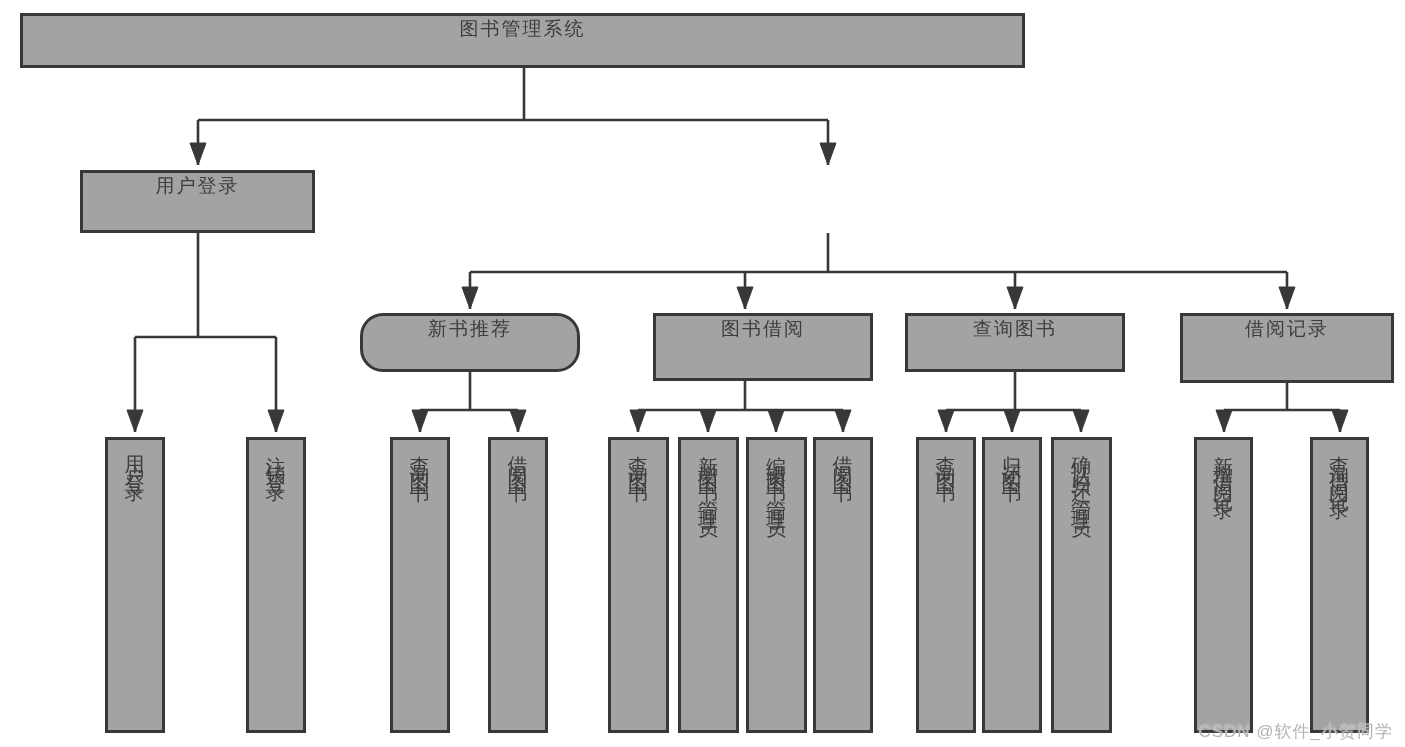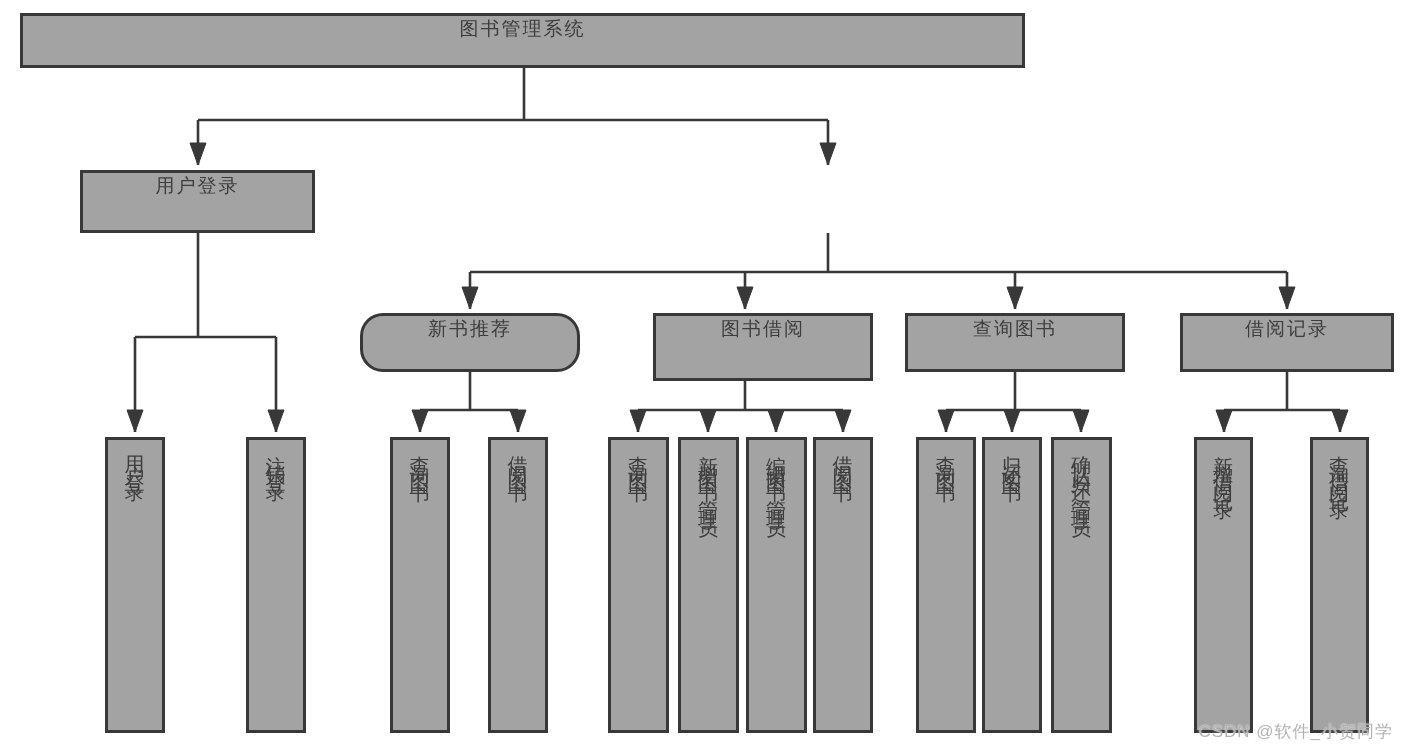--- a/index.html
+++ b/index.html
@@ -112,21 +112,21 @@
 
   <div class="node h-node" style="left:360px; top:313px; width:220px; height:59px;border-radius:23px;">
     <span>新书推荐</span>
   </div>
   <div class="node h-node" style="left:653px; top:313px; width:220px; height:68px;">
     <span>图书借阅</span>
   </div>
   <div class="node h-node" style="left:905px; top:313px; width:220px; height:59px;">
     <span>查询图书</span>
   </div>
-  <div class="node h-node" style="left:1180px; top:313px; width:214px; height:59px;">
+  <div class="node h-node" style="left:1180px; top:313px; width:214px; height:70px;">
     <span>借阅记录</span>
   </div>
 
   <div class="node v-node" style="left:105px; top:437px; width:60px; height:296px;">
     <span>用户登录</span>
   </div>
   <div class="node v-node" style="left:246px; top:437px; width:60px; height:296px;">
     <span>注销登录</span>
   </div>
 

